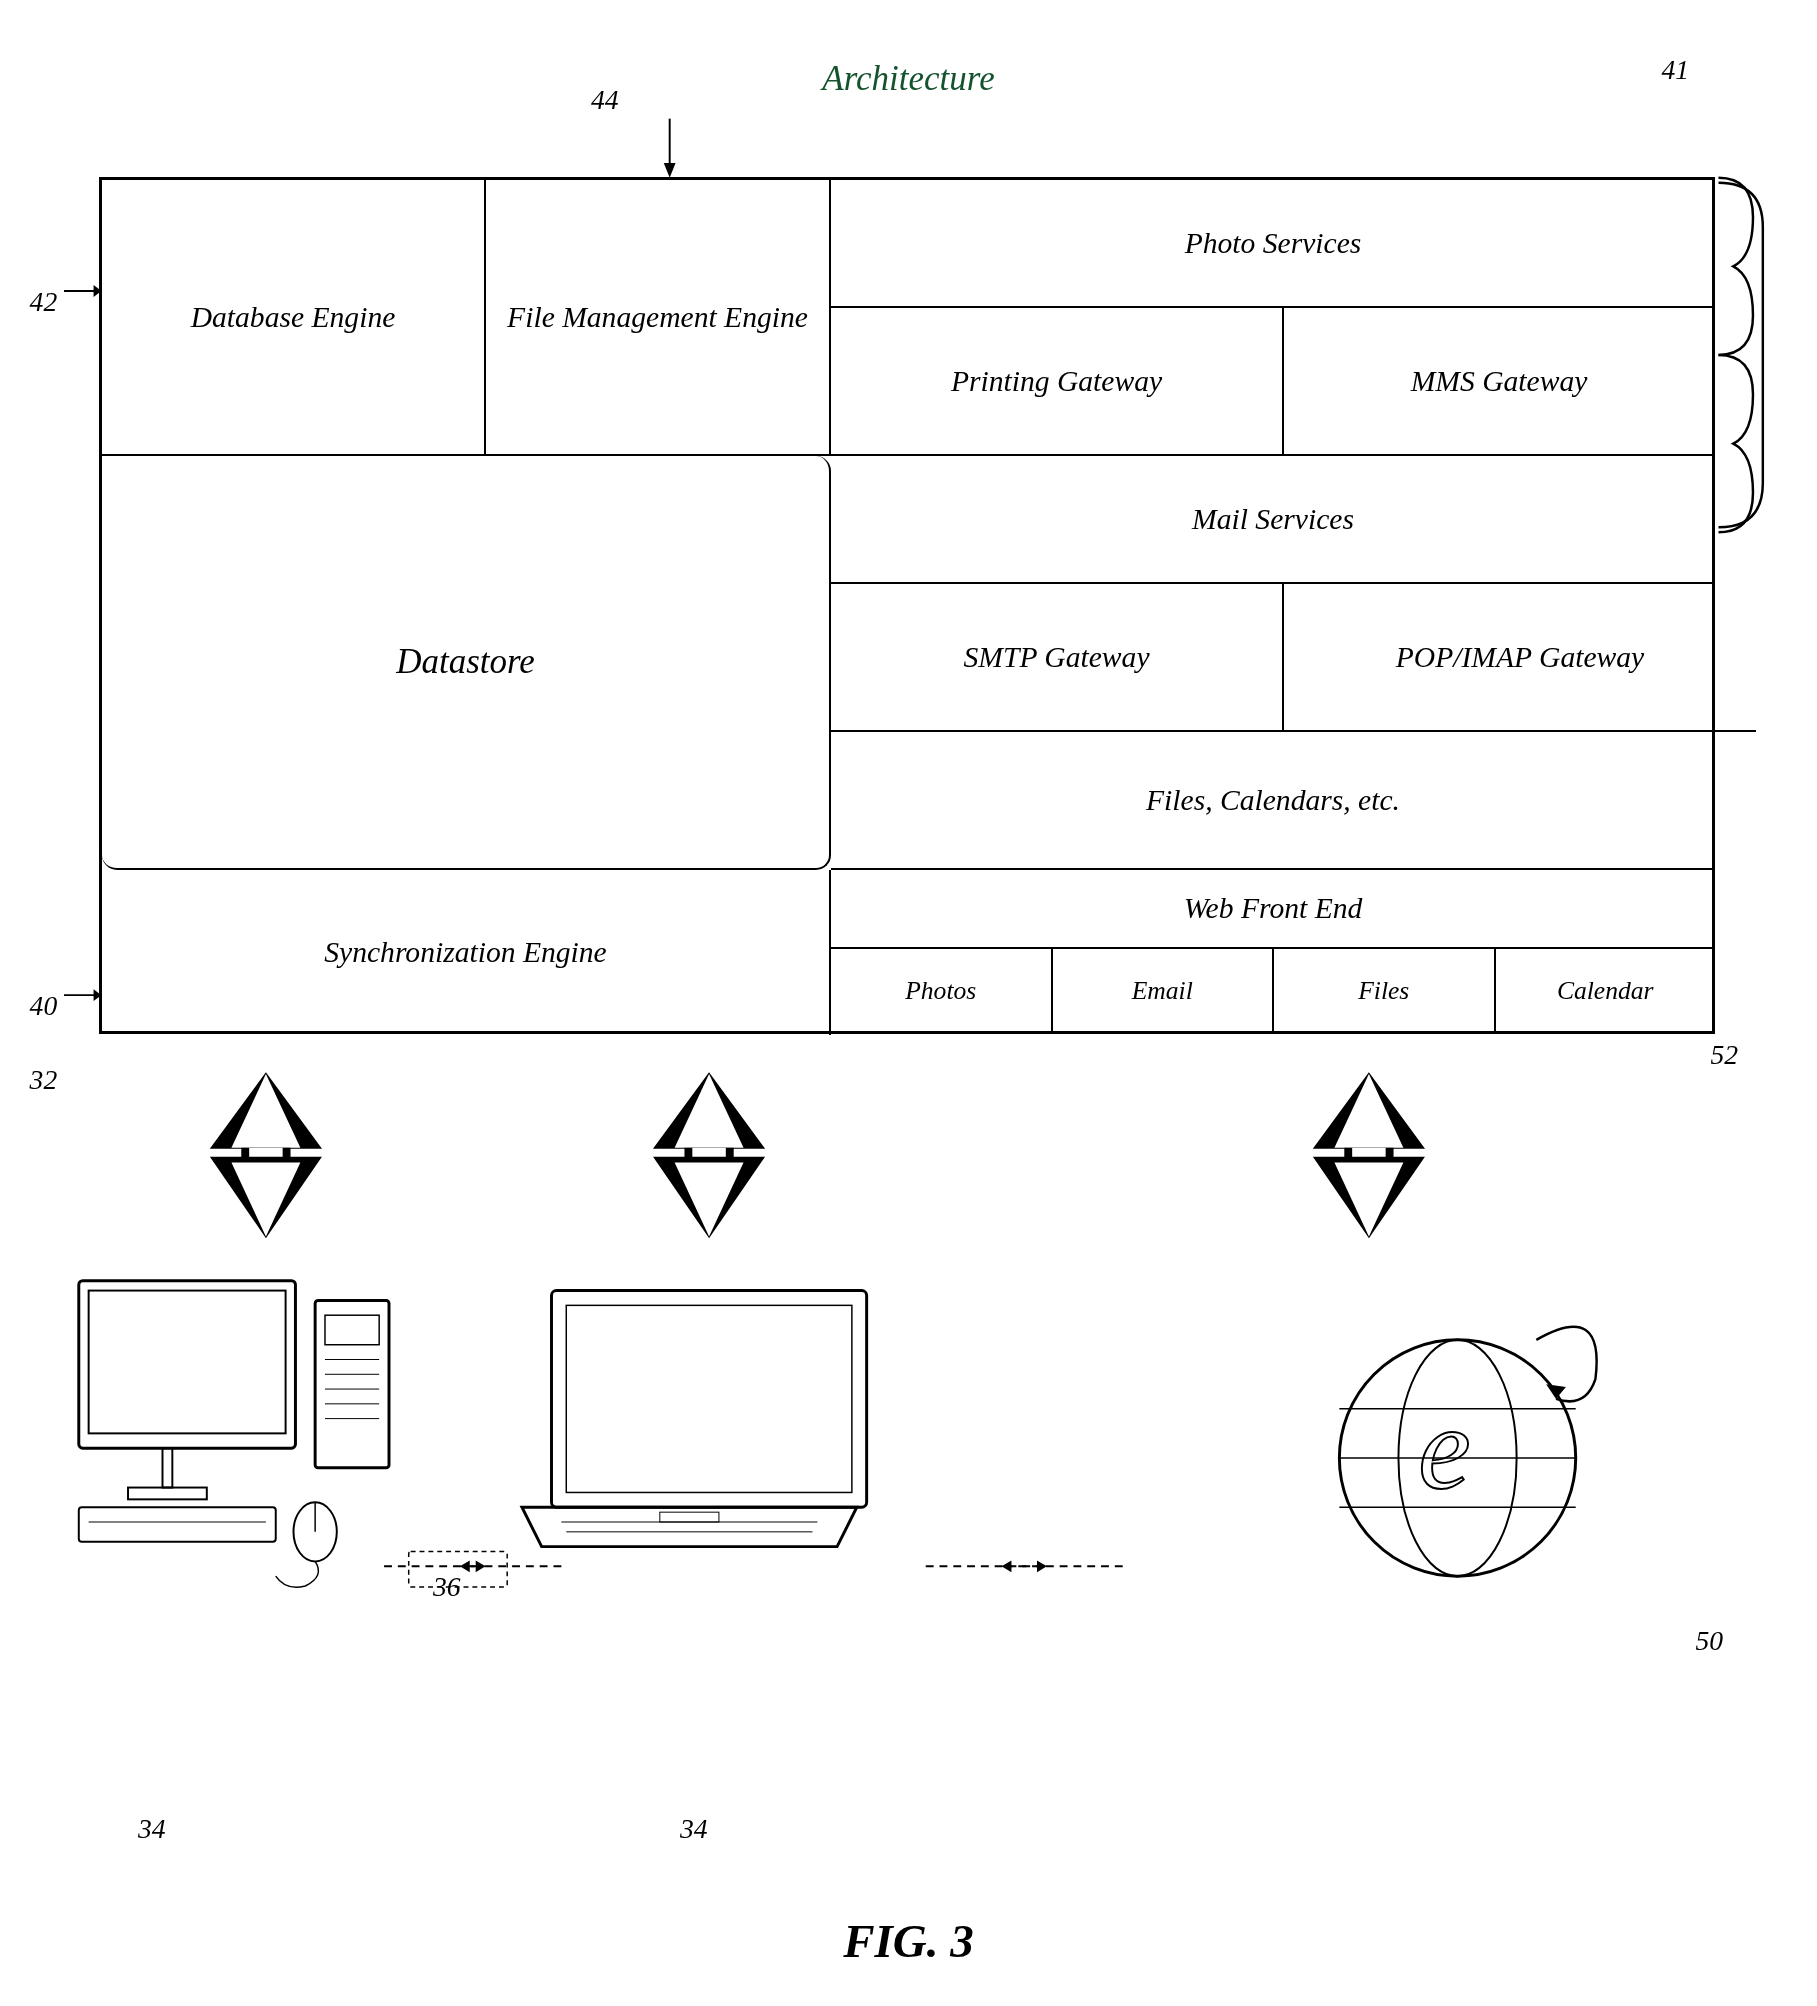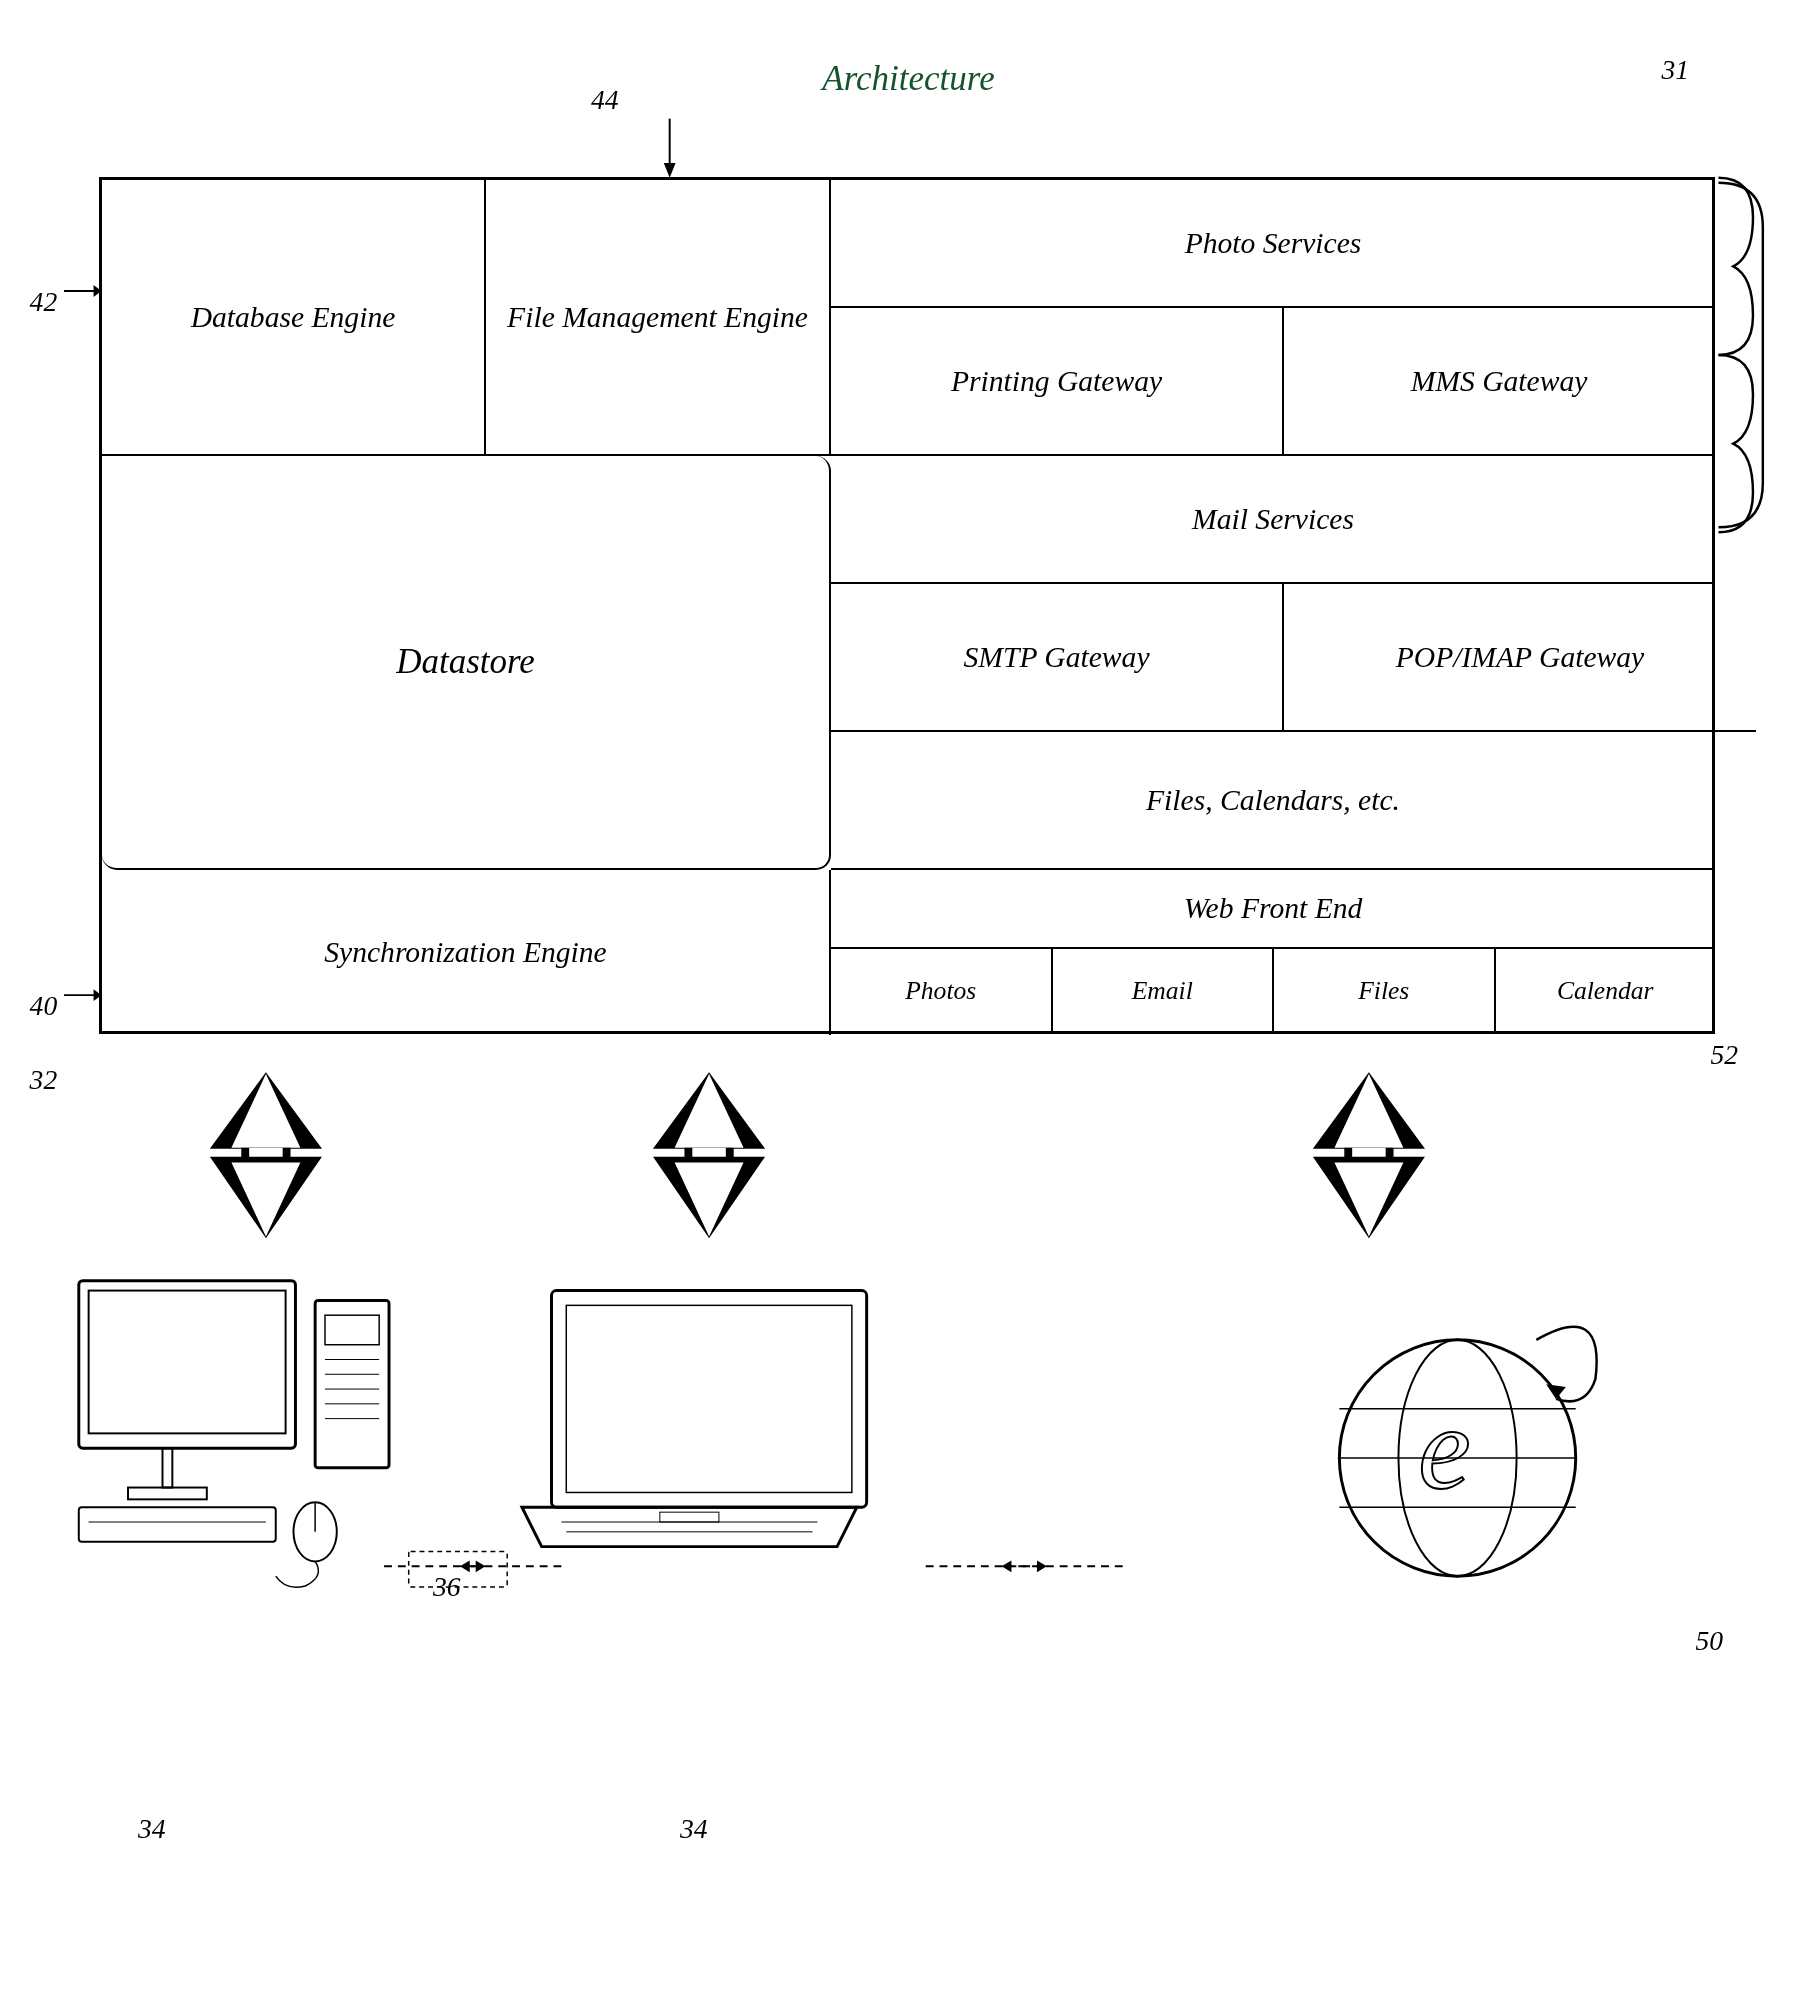--- a/index.html
+++ b/index.html
@@ -478,21 +478,21 @@
     <polygon points="1580,1420 1570,1405 1590,1408" fill="#000"></polygon>
 
     <rect x="415" y="1575" width="100" height="36" fill="none" stroke="#000" stroke-width="1.5" stroke-dasharray="5,4" rx="2"></rect>
 
   </svg>
 
   <div class="title-area">
     <span class="title-label">Architecture</span>
   </div>
 
-  <div class="ref-22">31</div>
+  <div class="ref-22">41</div>
 
   <div class="ref-44">44</div>
 
   <div class="arch-box">
 
     <div class="cell-database">
       <span>Database Engine</span>
     </div>
 
     <div class="cell-file-mgmt">
@@ -562,15 +562,16 @@
   <div class="ref-52">52</div>
 
   <div style="position:absolute; top:1571px; left:433px; font-size:27.6px; font-style:italic;">36</div>
 
   <div style="position:absolute; top:1813px; left:138px; font-size:27.6px; font-style:italic;">34</div>
 
   <div style="position:absolute; top:1813px; left:680px; font-size:27.6px; font-style:italic;">34</div>
 
   <div style="position:absolute; top:1625px; right:94px; font-size:27.6px; font-style:italic;">50</div>
 
+  <div class="fig-label">FIG. 3</div>
 
 </div>
 
 
 </body></html>

